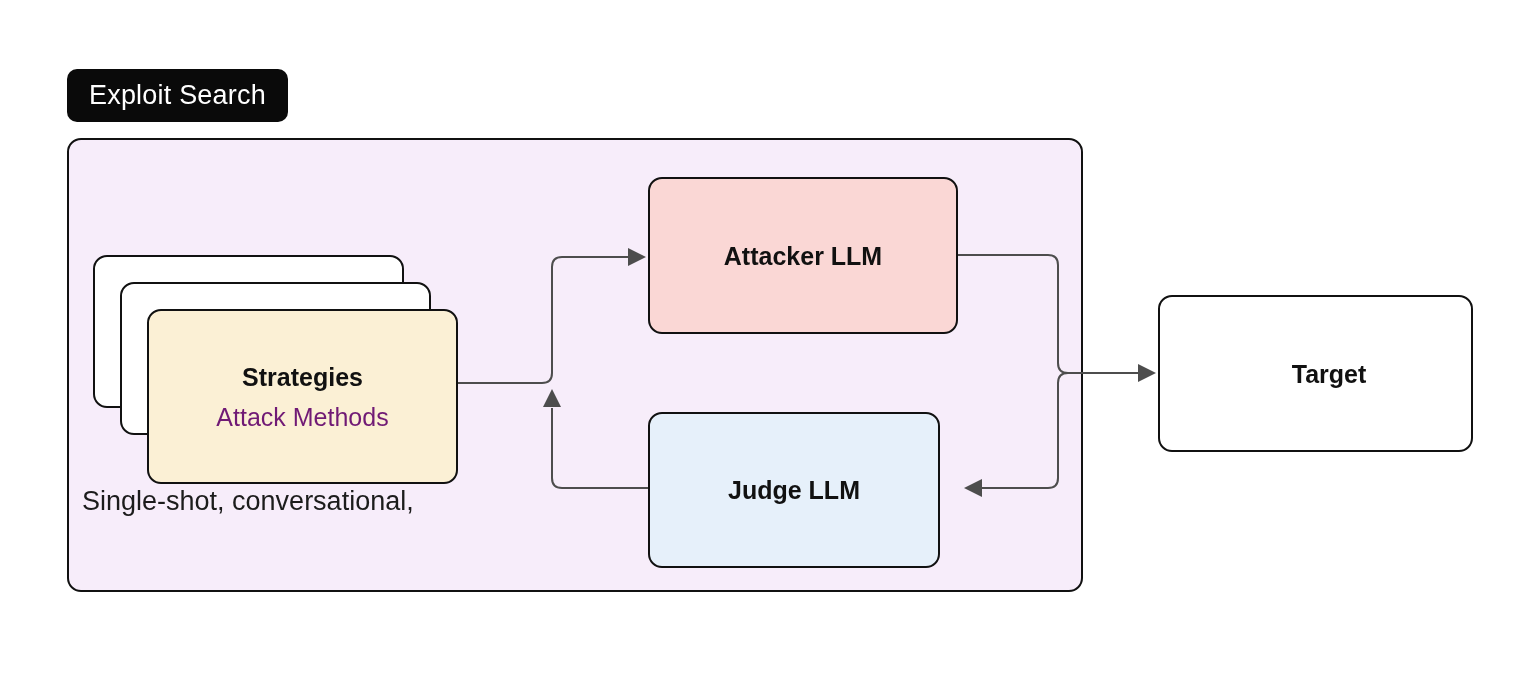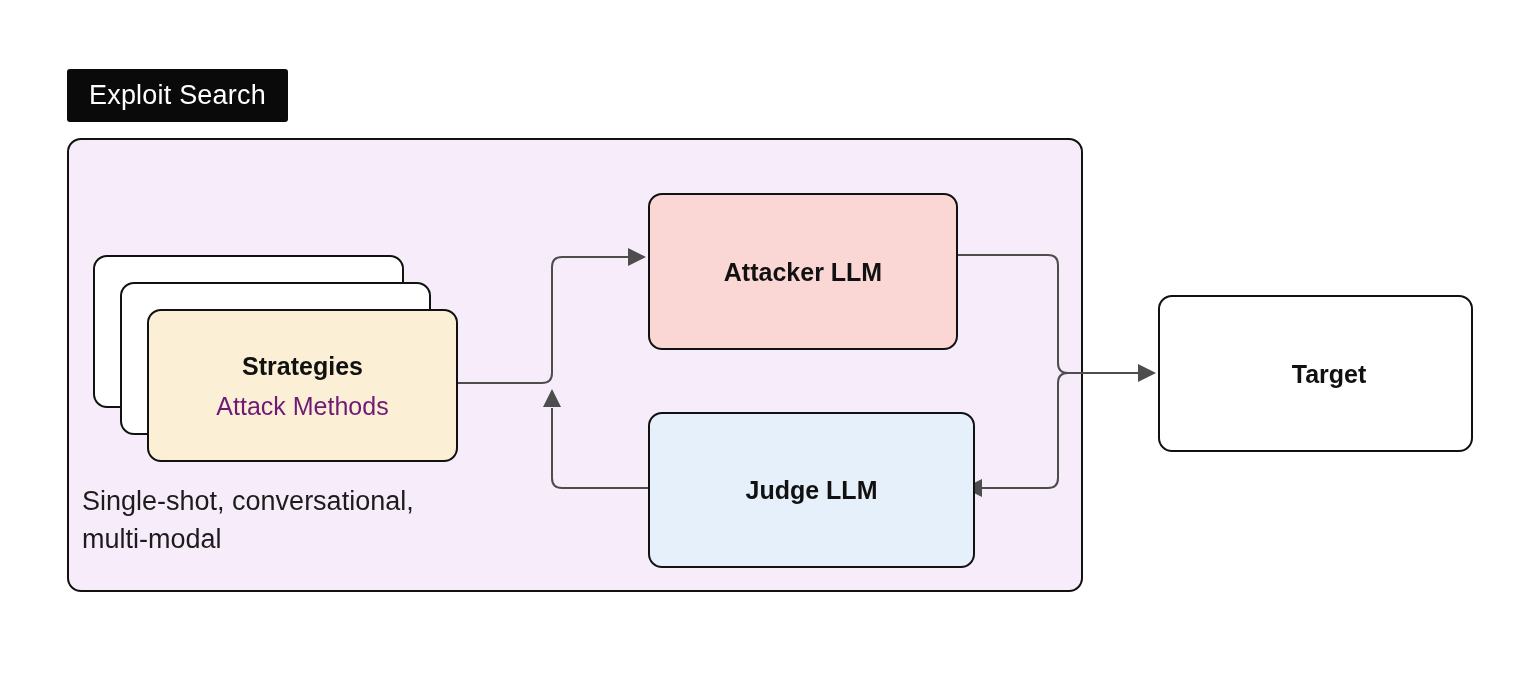--- a/index.html
+++ b/index.html
@@ -11,21 +11,21 @@
     font-family: "Liberation Sans", "DejaVu Sans", sans-serif;
     overflow: hidden;
   }
   .badge {
     position: absolute;
     left: 67px; top: 69px;
     height: 53px;
     padding: 0 22px;
     background: #0a0a0a;
     color: #ffffff;
-    border-radius: 3px;
+    border-radius: 10px;
     display: flex; align-items: center;
     font-size: 27px;
     font-weight: 400;
     letter-spacing: 0.2px;
     box-sizing: border-box;
     z-index: 4;
   }
   .container-box {
     position: absolute;
     left: 67px; top: 138px;
@@ -46,23 +46,23 @@
     flex-direction: column;
     align-items: center;
     justify-content: center;
     z-index: 3;
     color: #111111;
   }
   .node .title { font-size: 25px; font-weight: 700; line-height: 40px; }
   .node .subtitle { font-size: 25px; font-weight: 400; line-height: 40px; color: #701a75; }
   .card-back  { left: 93px;  top: 255px; width: 311px; height: 153px; background: #ffffff; z-index: 2; }
   .card-mid   { left: 120px; top: 282px; width: 311px; height: 153px; background: #ffffff; z-index: 2; }
-  .card-front { left: 147px; top: 309px; width: 311px; height: 153px; background: #fbf0d5; z-index: 3; }
-  .attacker { left: 648px; top: 177px; width: 310px; height: 157px; background: #fad7d5; margin-top: 16px; }
-  .judge    { left: 648px; top: 412px; width: 327px; height: 156px; background: #e6f0fa; }
+  .card-front { left: 147px; top: 309px; width: 311px; height: 175px; background: #fbf0d5; z-index: 3; }
+  .attacker { left: 648px; top: 177px; width: 310px; height: 157px; background: #fad7d5; }
+  .judge    { left: 648px; top: 412px; width: 292px; height: 156px; background: #e6f0fa; }
   .target   { left: 1158px; top: 295px; width: 315px; height: 157px; background: #ffffff; padding-left: 27px; }
   .caption {
     position: absolute;
     left: 82px; top: 482px;
     width: 440px;
     text-align: left;
     font-size: 27px;
     line-height: 38px;
     color: #1c1c1c;
     z-index: 3;
@@ -97,21 +97,20 @@
 
   <div class="node card-back"></div>
   <div class="node card-mid"></div>
   <div class="node card-front">
     <div class="title">Strategies</div>
     <div class="subtitle">Attack Methods</div>
   </div>
 
   <div class="caption">
     <span>Single-shot, conversational,</span>
-    <span>multi-modal</span>
   </div>
 
   <div class="node attacker">
     <div class="title">Attacker LLM</div>
   </div>
 
   <div class="node judge">
     <div class="title">Judge LLM</div>
   </div>
 

